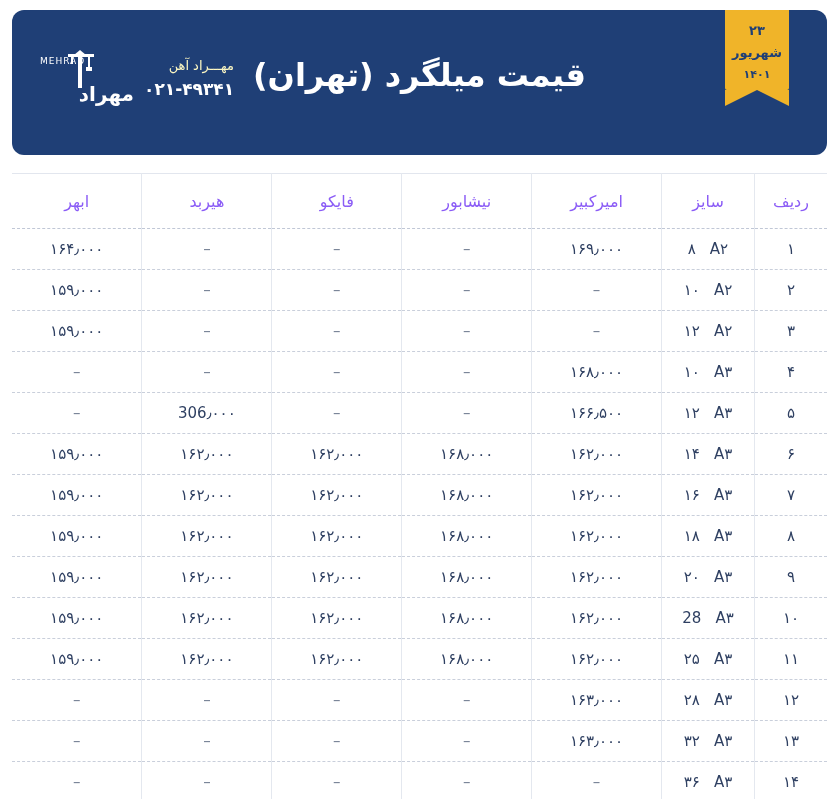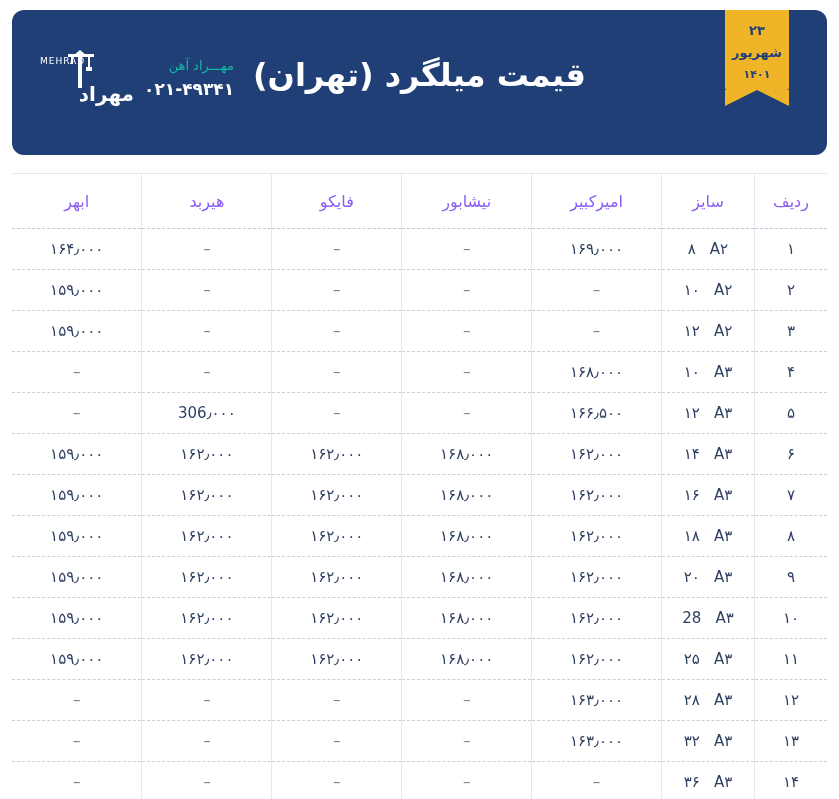--- a/index.html
+++ b/index.html
@@ -88,21 +88,21 @@
     direction: rtl;
   }
   .brand-text {
     text-align: right;
     color: #ffffff;
   }
   .brand-name {
     font-size: 13px;
     letter-spacing: 2px;
     margin-bottom: 6px;
-    color: #14b8a6;
+    color: #fef9c3;
   }
   .brand-phone {
     font-size: 17px;
     font-weight: bold;
     color: #ffffff;
   }
   .brand-logo {
     position: relative;
     width: 96px;
     height: 56px;

